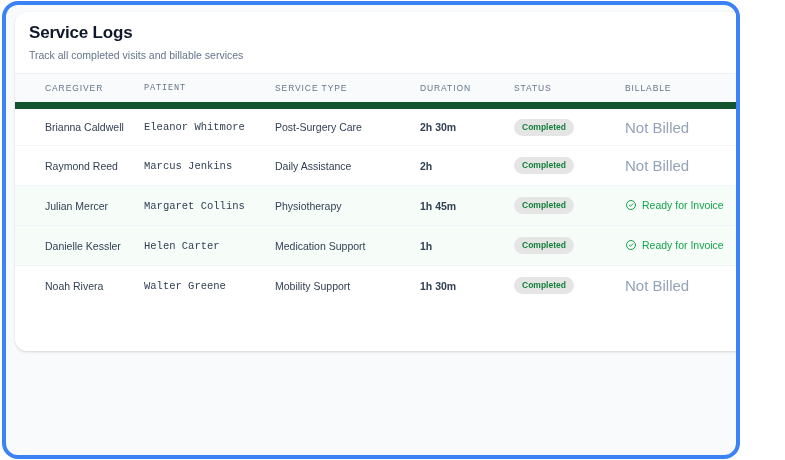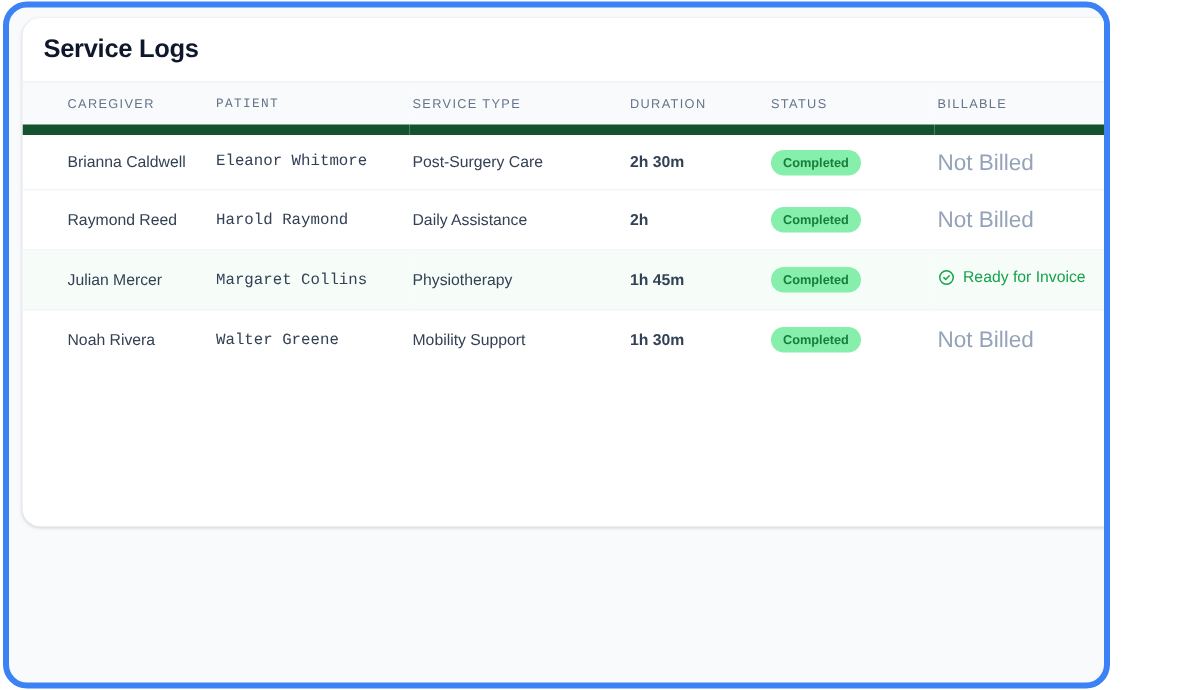--- a/index.html
+++ b/index.html
@@ -110,21 +110,21 @@
   th.col-status    { padding-left: 2px !important; }
   th.col-billable  { padding-left: 2px !important; }
 
   .cell-caregiver { color: #1e293b; }
   .cell-patient   { color: #334155; }
   .cell-service   { color: #64748b; }
   .cell-duration  { color: #0f172a; font-weight: bold; }
 
   .status-badge {
     display: inline-block;
-    background: #86efac;
+    background: #e5e5e5;
     color: #15803d;
     font-size: 8.5px;
     font-weight: bold;
     border-radius: 10px;
     padding: 3px 8px 3px 8px;
     line-height: 11px;
     white-space: nowrap;
   }
 
   .billable-plain { color: #94a3b8; font-size: 15px; }
@@ -142,20 +142,21 @@
 </style>
 </head>
 <body>
 
 <div id="app-frame">
 
   <div id="service-logs-card">
 
     <div class="card-header">
       <div id="page-title">Service Logs</div>
+      <div id="page-subtitle">Track all completed visits and billable services</div>
     </div>
 
     <table class="logs-table">
       <thead>
         <tr>
           <th class="col-caregiver">CAREGIVER</th>
           <th class="col-patient">PATIENT</th>
           <th class="col-service">SERVICE TYPE</th>
           <th class="col-duration">DURATION</th>
           <th class="col-status">STATUS</th>
@@ -166,21 +167,21 @@
           <tr>
             <td class="col-caregiver cell-caregiver">Brianna Caldwell</td>
             <td class="col-patient cell-patient">Eleanor Whitmore</td>
             <td class="col-service cell-service">Post-Surgery Care</td>
             <td class="col-duration cell-duration">2h 30m</td>
             <td class="col-status"><span class="status-badge">Completed</span></td>
             <td class="col-billable"><span class="billable-plain">Not Billed</span></td>
           </tr>
           <tr>
             <td class="col-caregiver cell-caregiver">Raymond Reed</td>
-            <td class="col-patient cell-patient">Harold Raymond</td>
+            <td class="col-patient cell-patient">Marcus Jenkins</td>
             <td class="col-service cell-service">Daily Assistance</td>
             <td class="col-duration cell-duration">2h</td>
             <td class="col-status"><span class="status-badge">Completed</span></td>
             <td class="col-billable"><span class="billable-plain">Not Billed</span></td>
           </tr>
           <tr class="row-highlight">
             <td class="col-caregiver cell-caregiver">Julian Mercer</td>
             <td class="col-patient cell-patient">Margaret Collins</td>
             <td class="col-service cell-service">Physiotherapy</td>
             <td class="col-duration cell-duration">1h 45m</td>
@@ -188,20 +189,36 @@
             <td class="col-billable"><span class="billable-ready">
                 <span class="check-icon">
                   <svg width="12" height="12" viewBox="0 0 24 24" fill="none" stroke="#16a34a" stroke-width="2" stroke-linecap="round" stroke-linejoin="round">
                     <circle cx="12" cy="12" r="9"></circle>
                     <polyline points="8.5 12.2 11 14.6 15.6 9.6"></polyline>
                   </svg>
                 </span>
                 <span>Ready for Invoice</span>
               </span></td>
           </tr>
+          <tr class="row-highlight">
+            <td class="col-caregiver cell-caregiver">Danielle Kessler</td>
+            <td class="col-patient cell-patient">Helen Carter</td>
+            <td class="col-service cell-service">Medication Support</td>
+            <td class="col-duration cell-duration">1h</td>
+            <td class="col-status"><span class="status-badge">Completed</span></td>
+            <td class="col-billable"><span class="billable-ready">
+                <span class="check-icon">
+                  <svg width="12" height="12" viewBox="0 0 24 24" fill="none" stroke="#16a34a" stroke-width="2" stroke-linecap="round" stroke-linejoin="round">
+                    <circle cx="12" cy="12" r="9"></circle>
+                    <polyline points="8.5 12.2 11 14.6 15.6 9.6"></polyline>
+                  </svg>
+                </span>
+                <span>Ready for Invoice</span>
+              </span></td>
+          </tr>
           <tr>
             <td class="col-caregiver cell-caregiver">Noah Rivera</td>
             <td class="col-patient cell-patient">Walter Greene</td>
             <td class="col-service cell-service">Mobility Support</td>
             <td class="col-duration cell-duration">1h 30m</td>
             <td class="col-status"><span class="status-badge">Completed</span></td>
             <td class="col-billable"><span class="billable-plain">Not Billed</span></td>
           </tr>
         </tbody>
     </table>

